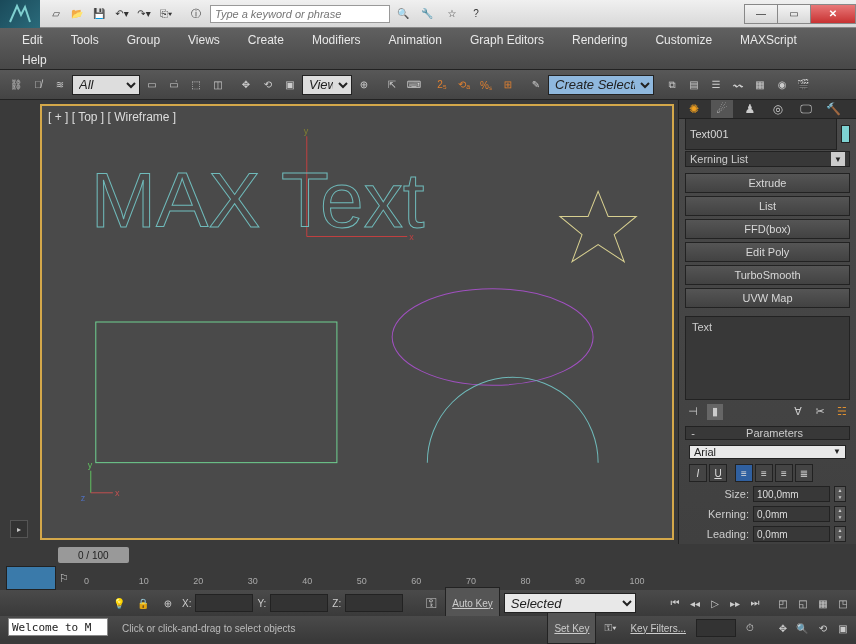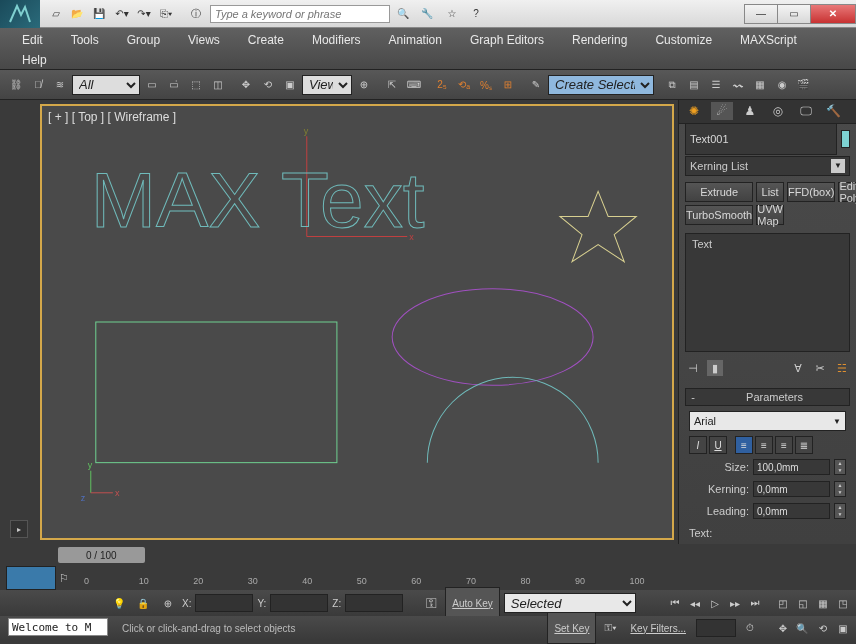--- a/index.html
+++ b/index.html
@@ -44,21 +44,21 @@
 .rpanel { width: 178px; background: linear-gradient(#4a4a4a,#404040); border-left: 1px solid #222; display: flex; flex-direction: column; }
 .rtabs { height: 24px; background: #333; display: flex; align-items: center; padding: 0 4px; gap: 6px; border-bottom: 1px solid #222; }
 .rtab { width: 22px; height: 18px; display: flex; align-items: center; justify-content: center; font-size: 12px; color: #ccc; }
 .rtab.active { background: #555; }
 .rtab.sun { color: #f0a020; }
 .rfield { height: 22px; margin: 4px 6px; display: flex; align-items: center; }
 .rfield input { flex: 1; height: 32px; background: #383838; border: 1px solid #222; color: #d8d8d8; padding: 0 4px; font-size: 11px; }
 .rswatch { width: 18px; height: 18px; background: #7dd2d2; border: 1px solid #222; margin-left: 4px; }
 .rdrop { height: 20px; margin: 2px 6px; background: #383838; border: 1px solid #222; display: flex; align-items: center; padding: 0 4px; justify-content: space-between; font-size: 11px; }
 .rdrop .arr { width: 14px; height: 14px; background: #ccc; color: #222; display: flex; align-items: center; justify-content: center; font-size: 8px; }
-.modgrid { display: grid; grid-template-columns: 1fr 1fr 1fr 1fr; gap: 3px; margin: 4px 6px; }
+.modgrid { display: grid; grid-template-columns: 1fr; gap: 3px; margin: 4px 6px; }
 .modbtn { height: 20px; background: linear-gradient(#555,#424242); border: 1px solid #222; display: flex; align-items: center; justify-content: center; font-size: 11px; color: #d8d8d8; }
 .stackbox { height: 120px; margin: 4px 6px; background: #383838; border: 1px solid #222; padding: 4px 6px; font-size: 11px; }
 .stackbtns { height: 24px; margin: 0 6px; display: flex; align-items: center; gap: 6px; }
 .stackbtns .sb { width: 16px; height: 16px; display: flex; align-items: center; justify-content: center; color: #ccc; font-size: 11px; }
 .rsep { height: 6px; }
 
 .rollout-head { height: 18px; margin: 2px 6px; background: #383838; border: 1px solid #222; display: flex; align-items: center; font-size: 11px; }
 .rollout-head .minus { width: 14px; text-align: center; }
 .rollout-head .ttl { flex: 1; text-align: center; }
 .fontdrop { height: 20px; margin: 3px 10px; background: #e8e8e8; border: 1px solid #222; display: flex; align-items: center; padding: 0 4px; justify-content: space-between; color: #222; font-size: 11px; }
@@ -67,21 +67,21 @@
 .sbsq { width: 18px; height: 18px; background: #444; border: 1px solid #222; display: flex; align-items: center; justify-content: center; font-size: 10px; color: #ddd; }
 .sbsq.active { background: #3060a0; }
 .paramrow { display: flex; align-items: center; margin: 2px 10px; height: 18px; gap: 4px; }
 .paramrow .lbl { width: 60px; text-align: right; font-size: 11px; }
 .paramrow .spin { flex: 1; height: 16px; background: #383838; border: 1px solid #222; color: #ddd; padding: 0 3px; font-size: 10px; display: flex; align-items: center; }
 .paramrow .spinbtn { width: 12px; height: 16px; background: #555; border: 1px solid #222; display: flex; flex-direction: column; }
 .paramrow .spinbtn div { flex: 1; font-size: 5px; text-align: center; line-height: 6px; }
 
 
 .timebar { height: 22px; background: #3a3a3a; display: flex; align-items: center; }
-.timebar .slider { height: 16px; background: #999; margin: 0 4px 0 58px; padding: 0 28px; font-size: 10px; color: #222; display: flex; align-items: center; border-radius: 2px; }
+.timebar .slider { height: 16px; background: #999; margin: 0 4px 0 58px; padding: 0 20px; font-size: 10px; color: #222; display: flex; align-items: center; border-radius: 2px; }
 .ruler { height: 24px; background: #3a3a3a; display: flex; }
 .ruler .thumb { width: 50px; height: 24px; background: #3a7aaa; margin-left: 6px; border: 1px solid #222; }
 .ruler .track { flex: 1; position: relative; padding-top: 12px; font-size: 9px; color: #aaa; }
 .ruler .tick { position: absolute; top: 10px; }
 .statusbar { height: 26px; background: linear-gradient(#4a4a4a,#3a3a3a); display: flex; align-items: center; gap: 4px; padding: 0 4px; }
 .sb-box { height: 18px; background: #333; border: 1px solid #222; padding: 0 3px; font-size: 10px; display:flex; align-items:center; }
 .sb-xyz { width: 58px; }
 .sb-lbl { font-size: 10px; color: #ccc; }
 .welcome { position: absolute; bottom: 4px; left: 8px; width: 100px; height: 18px; background: #fff; border: 1px solid #888; color: #222; font-family: monospace; font-size: 11px; padding: 0 3px; display:flex; align-items:center; overflow:hidden; white-space:nowrap; }
 .akbtn { height: 18px; background: #555; border: 1px solid #222; padding: 15px 6px; font-size: 10px; display:flex;align-items:center;text-decoration:underline; }
@@ -280,23 +280,20 @@
           <div>▼</div>
         </span>
     </div>
     <div class="paramrow">
       <span class="lbl">Leading:</span>
       <span class="spin">0,0mm</span>
       <span class="spinbtn">
           <div>▲</div>
           <div>▼</div>
         </span>
-    </div>
-    <div class="paramrow">
-      <span class="lbl" style="text-align:left">Text:</span>
     </div>
   </div>
 </div>
 
 <div class="timebar">
   <div class="slider">0 / 100</div>
   <div style="flex:1"></div>
 </div>
 
 <div class="ruler">

